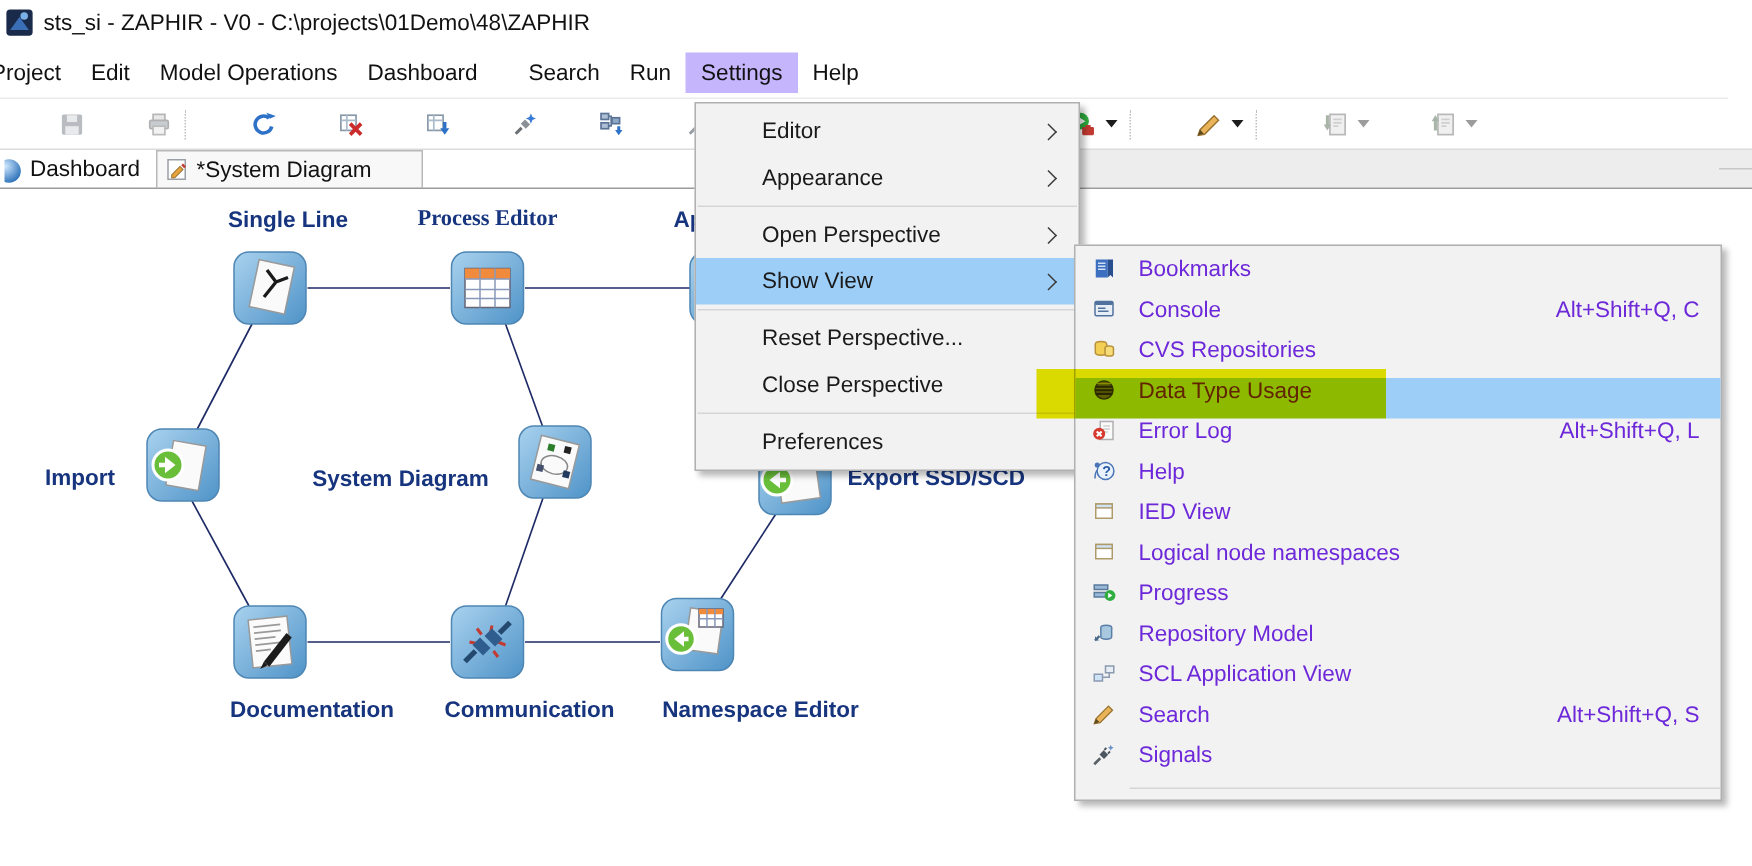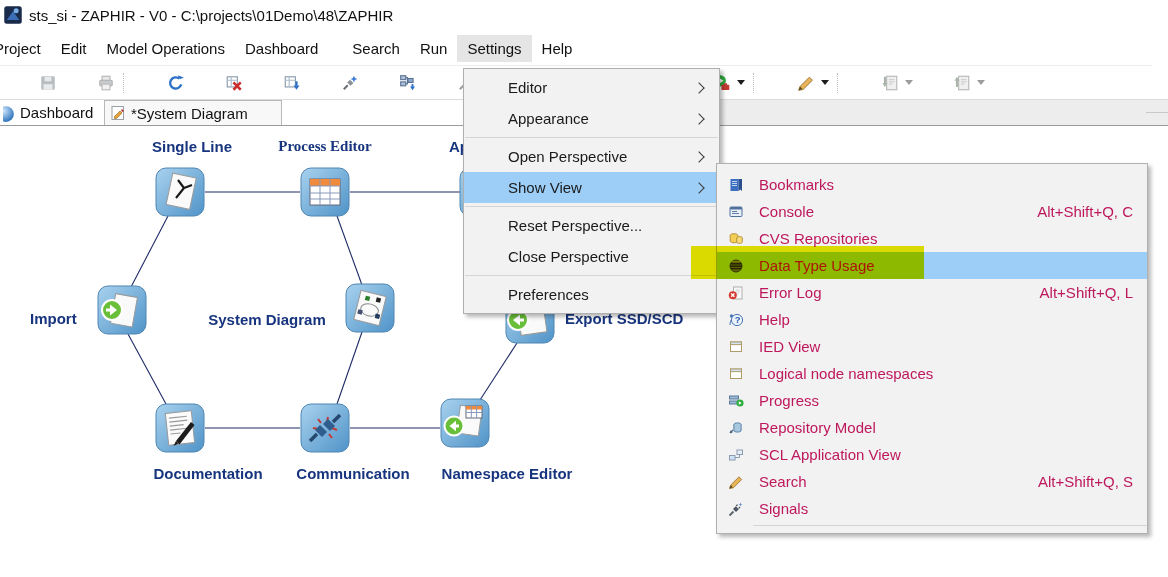--- a/index.html
+++ b/index.html
@@ -6,21 +6,21 @@
   #root{position:relative;width:1168px;height:577px;overflow:hidden;background:#fff;}
 
   
   #titlebar{position:absolute;left:0;top:0;width:100%;height:30px;display:flex;align-items:center;}
   #titlebar .appicon{width:20px;height:20px;margin:0 6px 0 3px;flex:0 0 auto;}
   #titlebar .title{font-size:15px;color:#111;white-space:nowrap;}
 
   
   #menubar{position:absolute;left:0;top:31px;width:100%;height:34px;display:flex;align-items:center;margin-left:-16px;border-bottom:1px solid #ececec;}
   .mb-item{font-size:15px;color:#111;padding:5px 10px;white-space:nowrap;cursor:default;}
-  .mb-item.hl{background:#e5e5e5;}
+  .mb-item.hl{background:#c4b5fd;}
   .mb-item.gap{margin-left:14px;}
 
   
   #toolbar{position:absolute;left:0;top:66px;width:100%;height:34px;display:flex;align-items:center;padding-left:2px;border-bottom:1px solid #dcdcdc;box-sizing:border-box;}
   .tb-btn{width:24px;height:24px;display:flex;align-items:center;justify-content:center;flex:0 0 auto;margin-left:34px;}
   .tb-sep{width:1px;height:20px;border-left:1px dotted #bdbdbd;margin:0 5px;flex:0 0 auto;}
   .tb-dd{width:14px;display:flex;align-items:center;justify-content:center;flex:0 0 auto;}
   .dd-tri{width:0;height:0;border-left:4px solid transparent;border-right:4px solid transparent;border-top:5px solid #1c1c1c;}
   .dd-tri.dis{border-top-color:#9c9c9c;}
 
@@ -45,21 +45,21 @@
   
   .menu{position:absolute;background:#f2f2f2;border:1px solid #b0b0b0;box-shadow:3px 3px 4px rgba(0,0,0,0.28);box-sizing:border-box;}
   #settings-menu{left:463px;top:68px;width:257px;padding:3px 0;z-index:10;}
   .sm-row{height:31px;display:flex;align-items:center;padding:0 14px 0 44px;font-size:15px;color:#1a1a1a;cursor:default;gap:46px;}
   .sm-row .lbl{flex:1;}
   .sm-row.sel{background:#9ccef8;}
   .chev{width:7px;height:7px;border-top:1.6px solid #3a3a3a;border-right:1.6px solid #3a3a3a;transform:rotate(45deg);margin-right:2px;}
   .sm-sep{border-top:1px solid #d5d5d5;margin:3px 1px;}
 
   #showview-menu{left:716px;top:163px;width:432px;padding:7px 0 4px 0;z-index:11;}
-  .sv-row{height:27px;display:flex;align-items:center;padding:0 14px 0 11px;font-size:15px;color:#be185d;cursor:default;}
+  .sv-row{height:27px;display:flex;padding:0 14px 0 11px;font-size:15px;color:#6d28d9;cursor:default;}
   .sv-row.sel{background:#9ccef8;}
   .sv-row .micon{width:17px;height:16px;flex:0 0 auto;display:flex;align-items:center;}
   .sv-row .lbl{margin-left:14px;}
   .sv-row .shortcut{margin-left:auto;}
   .sv-sep{border-top:1px solid #d5d5d5;margin:3px 0 3px 36px;}
 
   #marker{position:absolute;left:691px;top:246px;width:233px;height:33px;background:#e6e600;mix-blend-mode:multiply;z-index:40;pointer-events:none;}
 </style>
 </head>
 <body>

